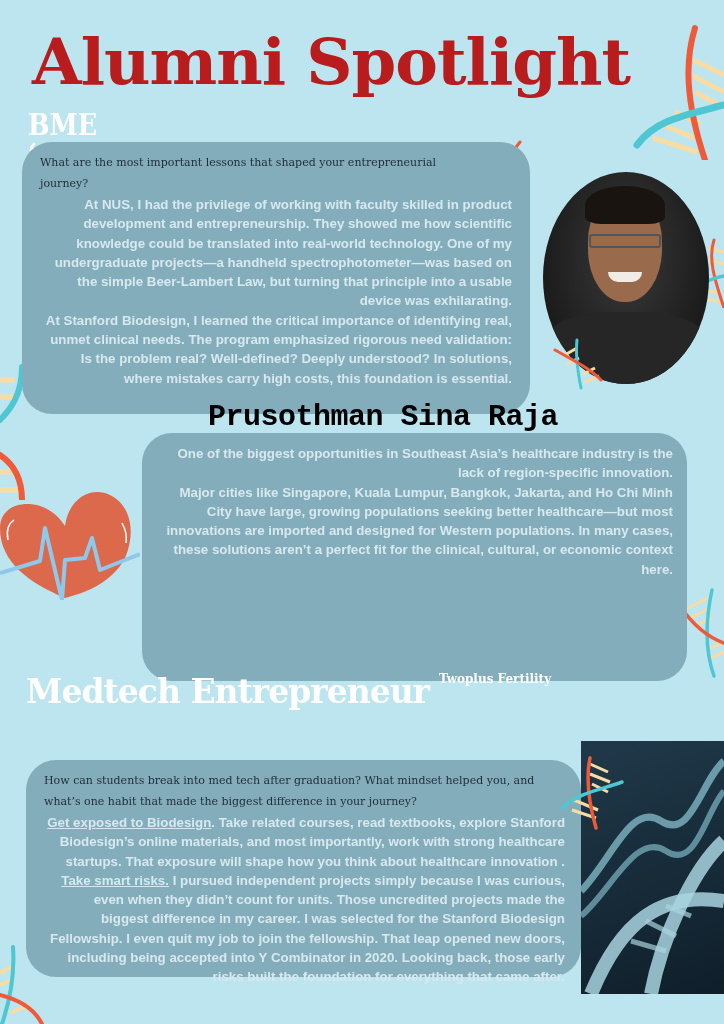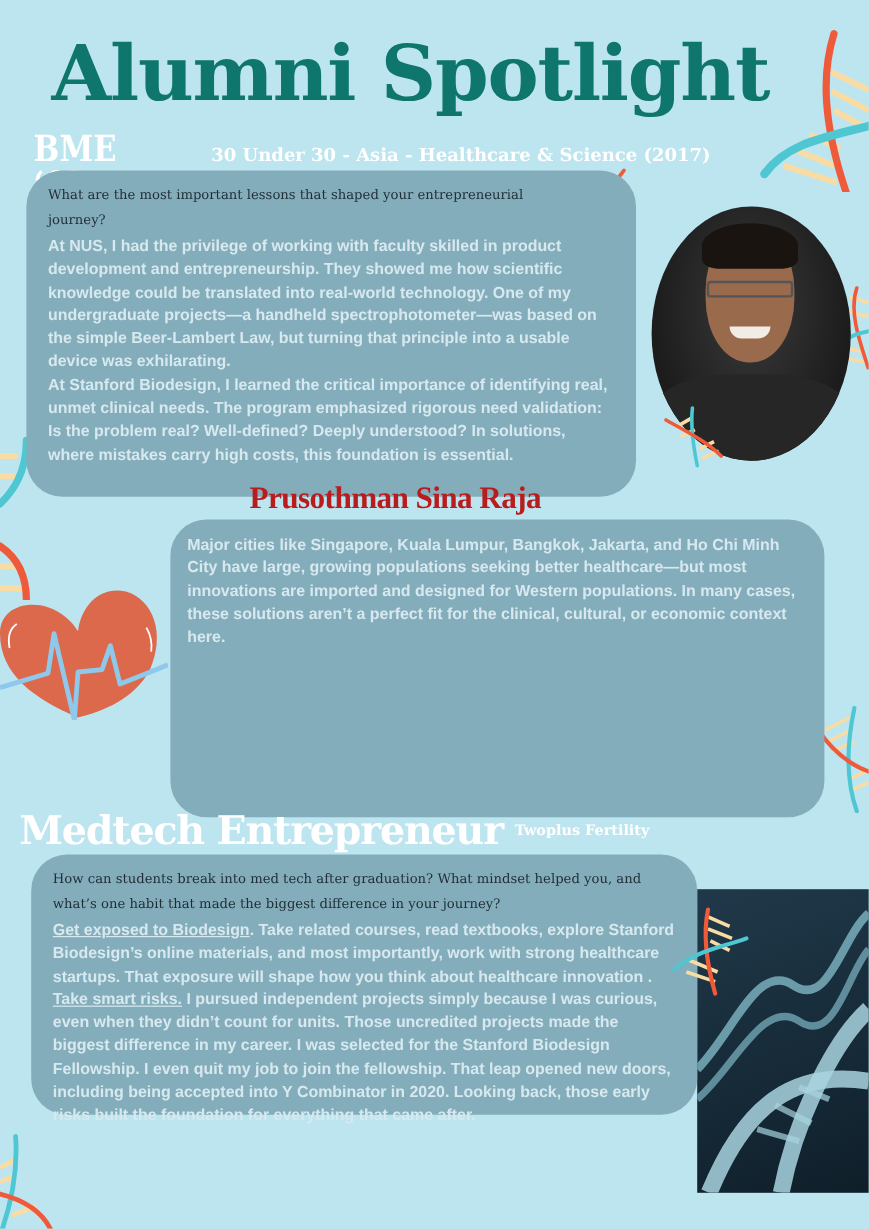--- a/index.html
+++ b/index.html
@@ -1,28 +1,28 @@
 <!DOCTYPE html>
 <html><head>
 <meta charset="utf-8">
 <style>
   html, body { margin:0; padding:0; }
   body { width:724px; height:1024px; background:#bde5ef; position:relative; overflow:hidden; font-family:"Liberation Sans", sans-serif; }
   .abs { position:absolute; }
-  .title { left:43px; top:30px; font-family:"DejaVu Serif", serif; font-weight:bold; font-size:64px; color:#0f766e; letter-spacing:-1px; line-height:1; }
+  .title { left:32px; top:30px; font-family:"DejaVu Serif", serif; font-weight:bold; font-size:64px; color:#b91c1c; letter-spacing:-1px; line-height:1; }
   .subtitle-row { left:28px; top:110px; display:flex; align-items:baseline; gap:8px; color:#fff; }
   .bme { font-family:"DejaVu Serif", serif; font-weight:bold; font-size:30px; line-height:1; transform:scaleX(0.85); transform-origin:left; display:inline-block; width:140px; }
   .award { font-family:"DejaVu Serif", serif; font-weight:bold; font-size:15px; }
   .card { background:#84adbb; border-radius:30px; box-sizing:border-box; }
   .q { font-family:"DejaVu Serif", serif; color:#1f2d35; font-size:11px; line-height:21px; }
-  .a { color:#d7e9ef; font-weight:bold; font-size:13.3px; line-height:19.3px; }
+  .a { color:#d7e9ef; font-weight:bold; font-size:13.3px; line-height:19.3px;text-align:right; }
   .a p { margin:0; }
   .u { text-decoration:underline;margin-top:36px; }
-  .name { font-family:Liberation Serif, serif; font-weight:bold; color:#b91c1c; font-size:26px; left:208px; top:400px; letter-spacing:-0.5px; }
-  .role-row { left:16px; top:672px; color:#fff; display:flex; align-items:center; gap:10px; }
+  .name { font-family:Liberation Mono, monospace; font-weight:bold; color:#000000; font-size:30px; left:208px; top:400px; letter-spacing:-0.5px; }
+  .role-row { left:26px; top:672px; color:#fff; display:flex; align-items:flex-start; gap:10px; }
   .role { font-family:"DejaVu Serif", serif; font-weight:bold; font-size:33px; letter-spacing:-1px; }
   .company { font-family:"DejaVu Serif", serif; font-weight:bold; font-size:12px; }
   .portrait { left:543px; top:172px; width:166px; height:212px; border-radius:50%; background:radial-gradient(ellipse at 50% 40%, #3a3a3a, #1c1c1c 70%); overflow:hidden; }
   .dnaphoto { left:581px; top:741px; width:143px; height:253px; background:linear-gradient(160deg,#20394a,#0f1f2a); overflow:hidden; }
 </style>
 </head>
 <body>
 
 <svg class="abs" style="left:615px;top:20px" width="109" height="140" viewBox="0 0 109 140">
   <g stroke="#f9dca4" stroke-width="5">
@@ -90,21 +90,20 @@
 <svg class="abs" style="left:0;top:488px" width="140" height="112" viewBox="0 0 140 112">
   <path d="M65 110 C30 95,0 75,0 40 C0 20,20 12,40 18 C52 22,60 30,65 38 C68 15,85 0,105 5 C128 12,138 40,125 70 C112 95,85 105,65 110 Z" fill="#dd694c"></path>
   <polyline points="0,85 40,73 45,40 62,112 65,72 85,70 92,50 100,82 120,74 140,66" fill="none" stroke="#8ec8ea" stroke-width="4" stroke-linejoin="round"></polyline>
   <path d="M8 52 C6 42,8 36,14 32" stroke="#fff" stroke-width="1.5" fill="none"></path>
   <path d="M122 35 C126 42,127 48,126 55" stroke="#fff" stroke-width="1.5" fill="none"></path>
 </svg>
 
 <div class="abs title">Alumni Spotlight</div>
 <div class="abs subtitle-row">
   <span class="bme">BME ‘12</span>
-  <span class="award">30 Under 30 - Asia - Healthcare &amp; Science (2017)</span>
 </div>
 
 <div class="abs card" style="left:22px;top:142px;width:508px;height:272px;padding:10px 18px 0 18px;">
   <div class="q" style="width:430px;">What are the most important lessons that shaped your entrepreneurial journey?</div>
   <div class="a" style="margin-top:1px;">
     <p>At NUS, I had the privilege of working with faculty skilled in product development and entrepreneurship. They showed me how scientific knowledge could be translated into real-world technology. One of my undergraduate projects—a handheld spectrophotometer—was based on the simple Beer-Lambert Law, but turning that principle into a usable device was exhilarating.</p>
     <p>At Stanford Biodesign, I learned the critical importance of identifying real, unmet clinical needs. The program emphasized rigorous need validation: Is the problem real? Well-defined? Deeply understood? In solutions, where mistakes carry high costs, this foundation is essential.</p>
   </div>
 </div>
 
@@ -123,20 +122,21 @@
       <line x1="32" y1="44" x2="46" y2="38"></line>
     </g>
   <path d="M24 2 C22 20,26 40,28 50" stroke="#4ec7d2" stroke-width="3" fill="none" stroke-linecap="round"></path>
   <path d="M2 12 C20 22,36 30,48 42" stroke="#ee5a3a" stroke-width="3" fill="none" stroke-linecap="round"></path>
 </svg>
 
 <div class="abs name">Prusothman Sina Raja</div>
 
 <div class="abs card" style="left:142px;top:433px;width:545px;height:248px;padding:10px 14px 0 14px;">
   <div class="a" style="margin-top:1px;">
+    <p> One of the biggest opportunities in Southeast Asia’s healthcare industry is the lack of region-specific innovation.</p>
     <p>Major cities like Singapore, Kuala Lumpur, Bangkok, Jakarta, and Ho Chi Minh City have large, growing populations seeking better healthcare—but most innovations are imported and designed for Western populations. In many cases, these solutions aren’t a perfect fit for the clinical, cultural, or economic context here.</p>
   </div>
 </div>
 
 <div class="abs role-row">
   <span class="role">Medtech Entrepreneur</span>
   <span class="company">Twoplus Fertility</span>
 </div>
 
 <div class="abs dnaphoto">
@@ -146,21 +146,21 @@
     <path d="M10 253 C40 180,80 150,143 160" stroke="#a8d4df" stroke-width="14" fill="none" opacity="0.85"></path>
     <path d="M70 253 C80 200,110 130,143 100" stroke="#a8d4df" stroke-width="14" fill="none" opacity="0.85"></path>
     <g stroke="#a8d4df" stroke-width="5" opacity="0.7">
         <line x1="50" y1="200" x2="85" y2="210"></line>
         <line x1="65" y1="180" x2="95" y2="195"></line>
         <line x1="85" y1="165" x2="110" y2="175"></line>
       </g>
   </svg>
 </div>
 
-<div class="abs card" style="left:26px;top:712px;width:555px;height:217px;padding:10px 16px 0 18px;">
+<div class="abs card" style="left:26px;top:760px;width:555px;height:217px;padding:10px 16px 0 18px;">
   <div class="q" style="width:510px;">How can students break into med tech after graduation? What mindset helped you, and what’s one habit that made the biggest difference in your journey?</div>
   <div class="a" style="margin-top:1px;">
     <p><span class="u">Get exposed to Biodesign</span><span>. Take related courses, read textbooks, explore Stanford Biodesign’s online materials, and most importantly, work with strong healthcare startups. That exposure will shape how you think about healthcare innovation .</span></p>
     <p><span class="u">Take smart risks.</span><span> I pursued independent projects simply because I was curious, even when they didn’t count for units. Those uncredited projects made the biggest difference in my career. I was selected for the Stanford Biodesign Fellowship. I even quit my job to join the fellowship. That leap opened new doors, including being accepted into Y Combinator in 2020. Looking back, those early risks built the foundation for everything that came after.</span></p>
   </div>
 </div>
 <svg class="abs" style="left:560px;top:752px" width="65" height="80" viewBox="0 0 65 80">
   <g stroke="#f9dca4" stroke-width="3">
       <line x1="30" y1="12" x2="48" y2="20"></line>
       <line x1="30" y1="22" x2="50" y2="30"></line>

